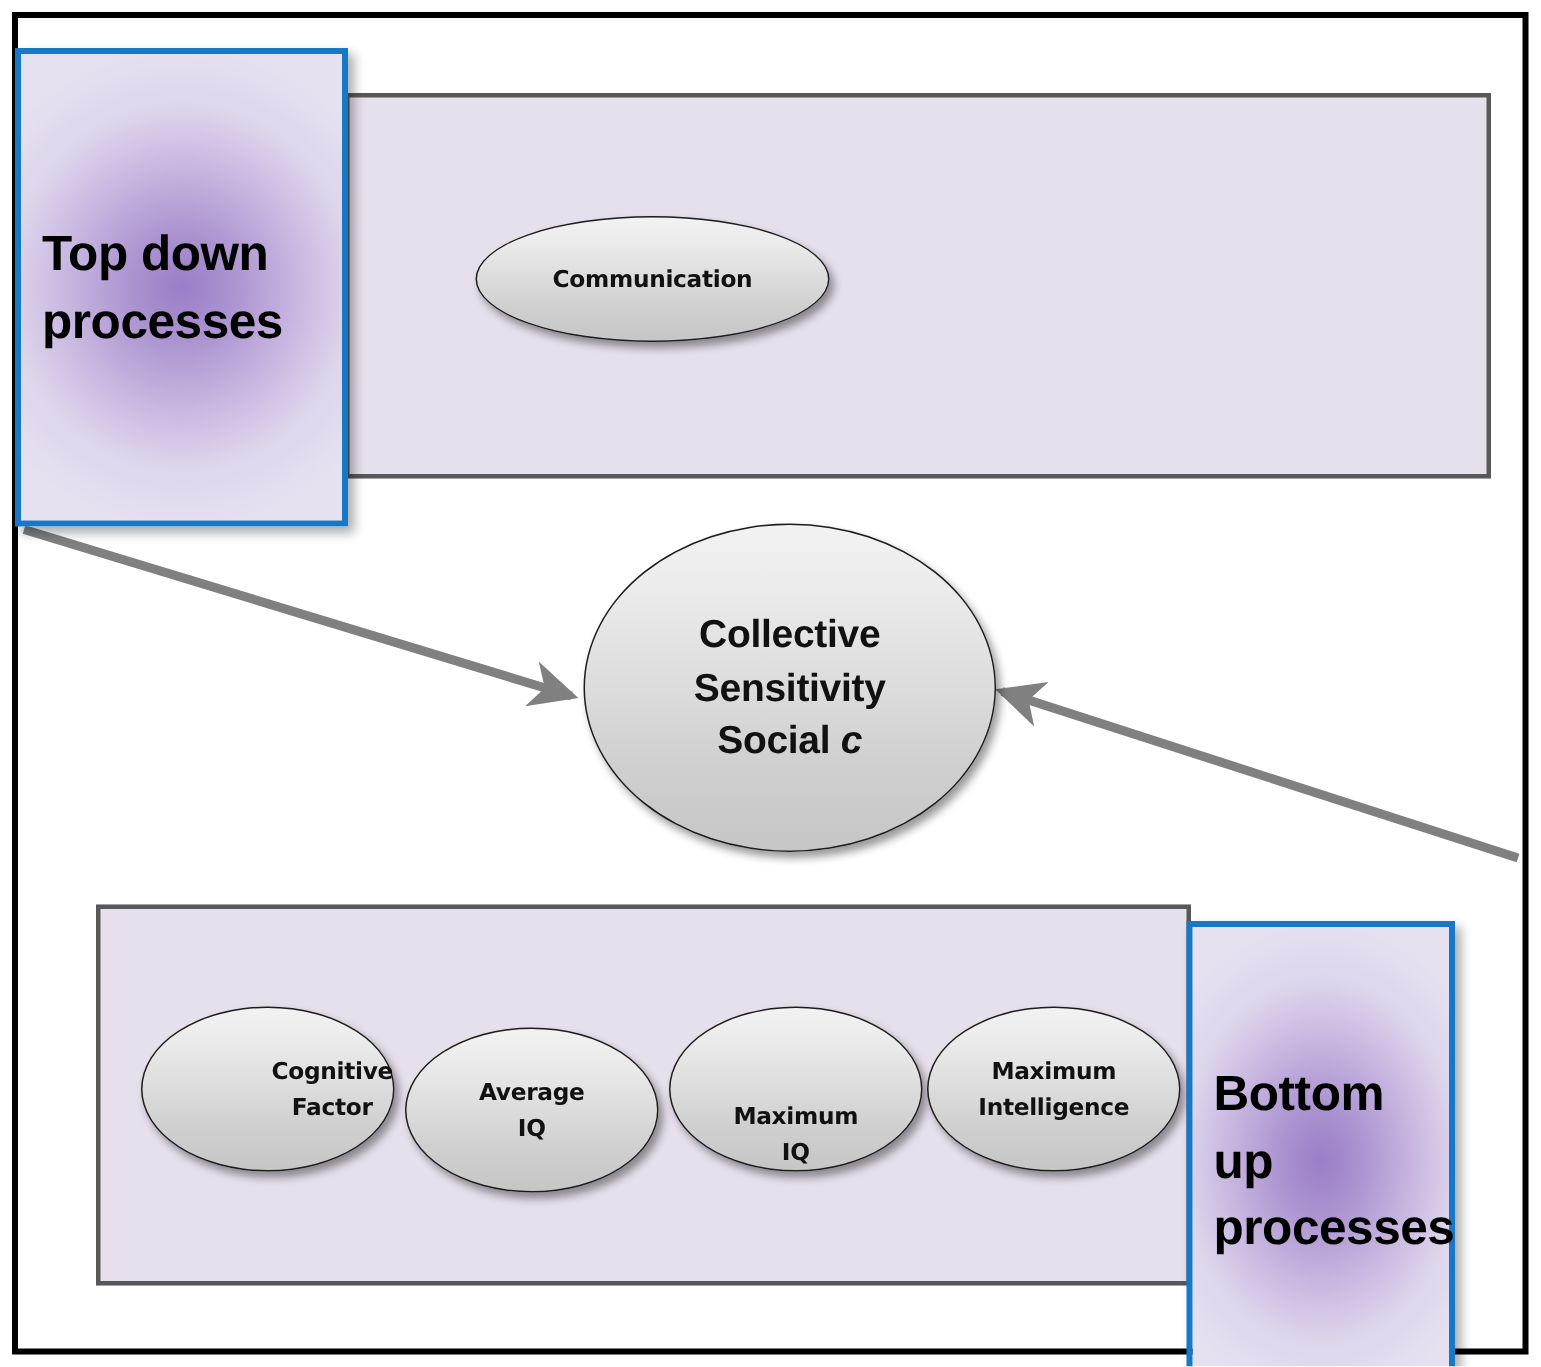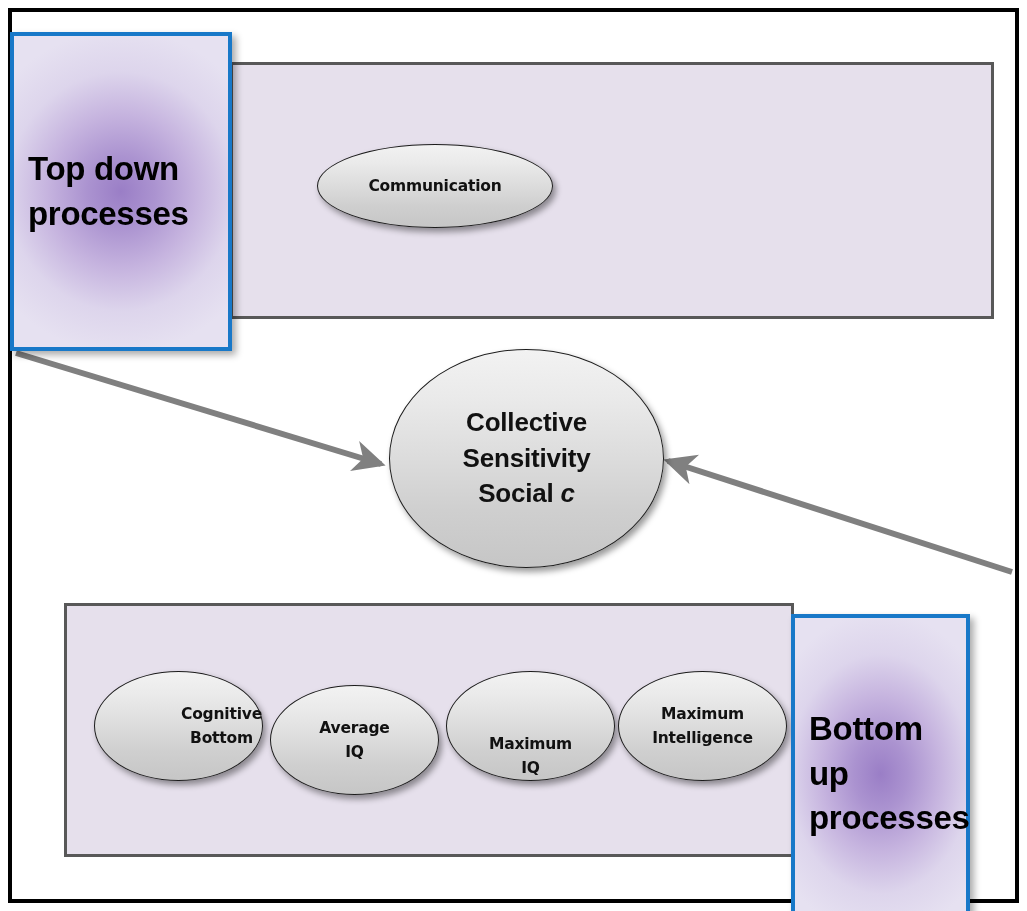--- a/index.html
+++ b/index.html
@@ -174,21 +174,21 @@
       <span>Collective</span><br>
       <span>Sensitivity</span><br>
       <span>Social</span>
       <span class="ital">c</span>
     </span>
   </div>
 
   <div class="ellipse" style="left:94px; top:671px; width:169px; height:110px;justify-content:flex-end;">
     <span class="ellipse-label">
       <span>Cognitive</span><br>
-      <span>Bottom</span>
+      <span>Factor</span>
     </span>
   </div>
 
   <div class="ellipse" style="left:270px; top:685px; width:169px; height:110px;">
     <span class="ellipse-label">
       <span>Average</span><br>
       <span>IQ</span>
     </span>
   </div>
 

